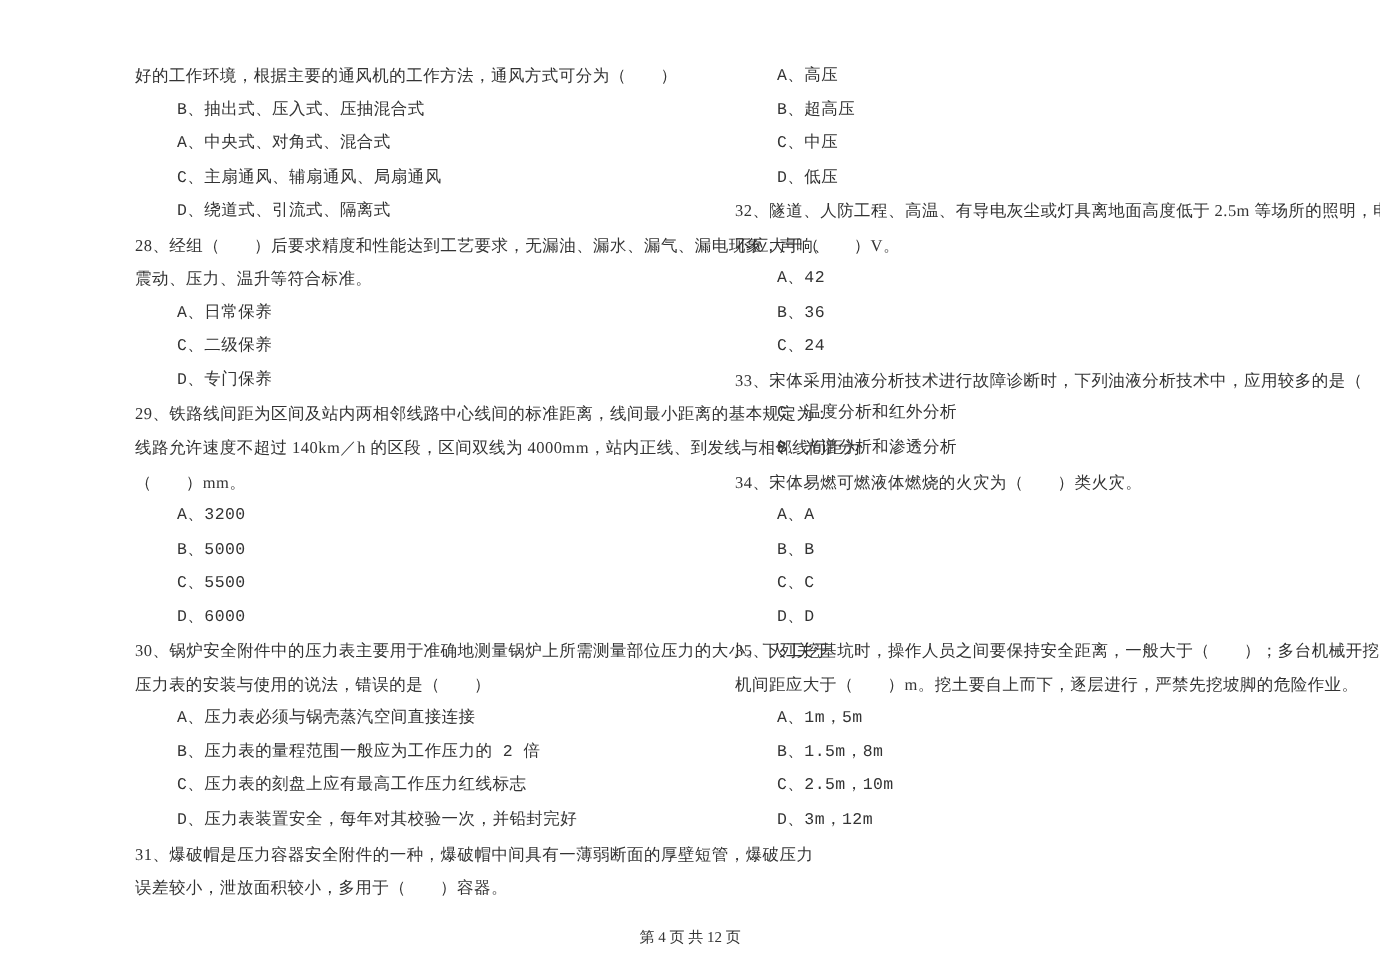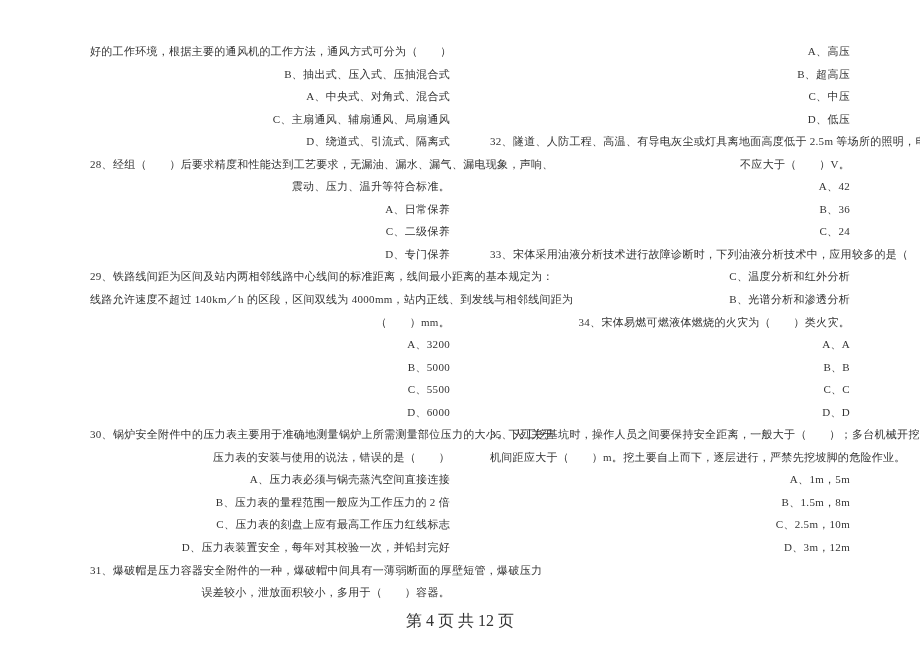--- a/index.html
+++ b/index.html
@@ -23,32 +23,32 @@
       gap: 40px;
     }
     .column {
       flex: 1;
       min-width: 0;
     }
     .line {
       line-height: 2.05;
       white-space: nowrap;
       letter-spacing: 0.3px;
-      text-align: right;
     }
     .option {
       padding-left: 28px;
+      font-family: Liberation Mono, monospace;
     }
     .footer {
       position: absolute;
       bottom: 18px;
       left: 0;
       right: 0;
       text-align: center;
-      font-size: 16px;
+      font-size: 10px;
       color: #333;
     }
   </style>
 </head>
 <body>
 
 <div class="page">
   <div class="column">
     <div class="line">好的工作环境，根据主要的通风机的工作方法，通风方式可分为（　　）</div>
     <div class="line option">B、抽出式、压入式、压抽混合式</div>

